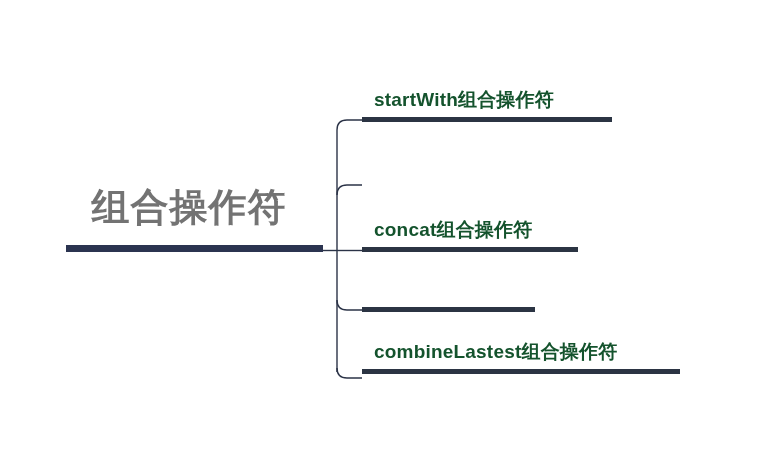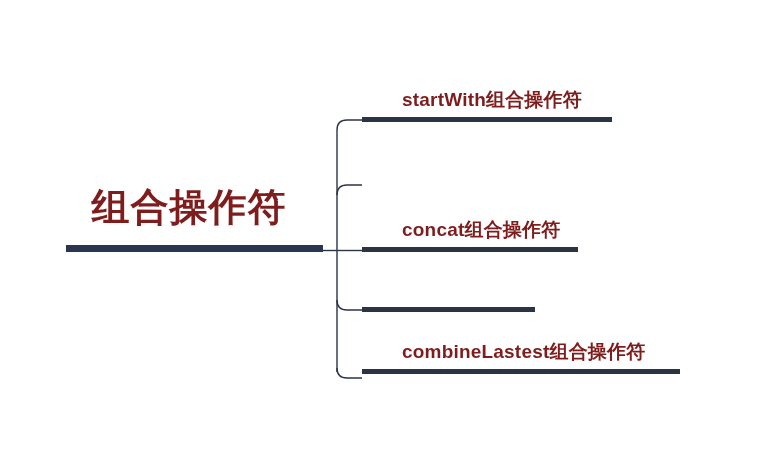--- a/index.html
+++ b/index.html
@@ -25,21 +25,21 @@
     height: 72px;
   }
   #root-title {
     position: absolute;
     left: 0;
     top: 0;
     width: 258px;
     text-align: center;
     font-size: 38px;
     font-weight: bold;
-    color: #7f1d1d;
+    color: #737373;
     letter-spacing: 1px;
     line-height: 50px;
     white-space: nowrap;
   }
   #root-underline {
     position: absolute;
     left: 6px;
     top: 63px;
     width: 257px;
     height: 7px;
@@ -66,24 +66,23 @@
   .branch {
     position: absolute;
     height: 46px;
   }
   .branch-label {
     position: absolute;
     left: 12px;
     bottom: 9px;
     font-size: 19px;
     font-weight: bold;
-    color: #7f1d1d;
+    color: #14532d;
     white-space: nowrap;
     letter-spacing: 0.2px;
-    margin-left: 28px;
   }
   .branch-underline {
     position: absolute;
     left: 0;
     bottom: 0;
     height: 5px;
     background: #2b3443;
   }
 
   #branch-0 { left: 362px; top: 76px;  width: 250px; }

